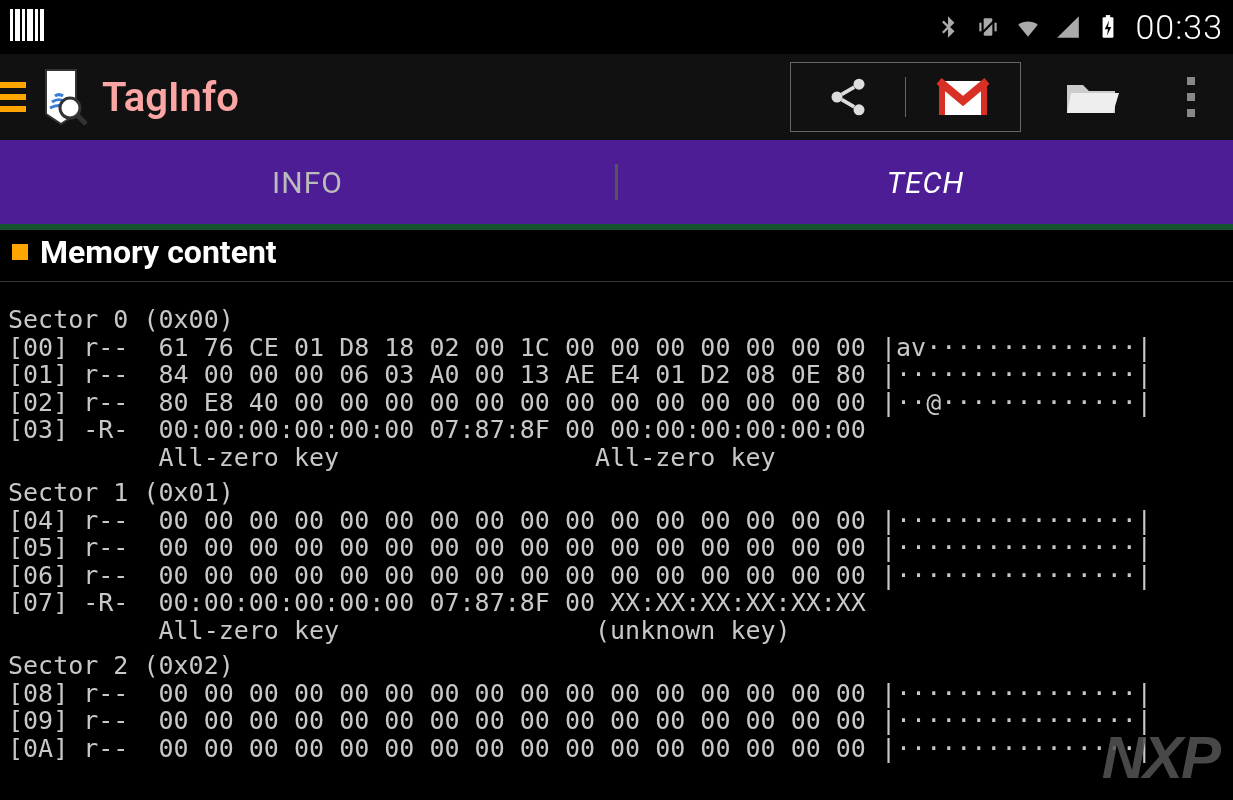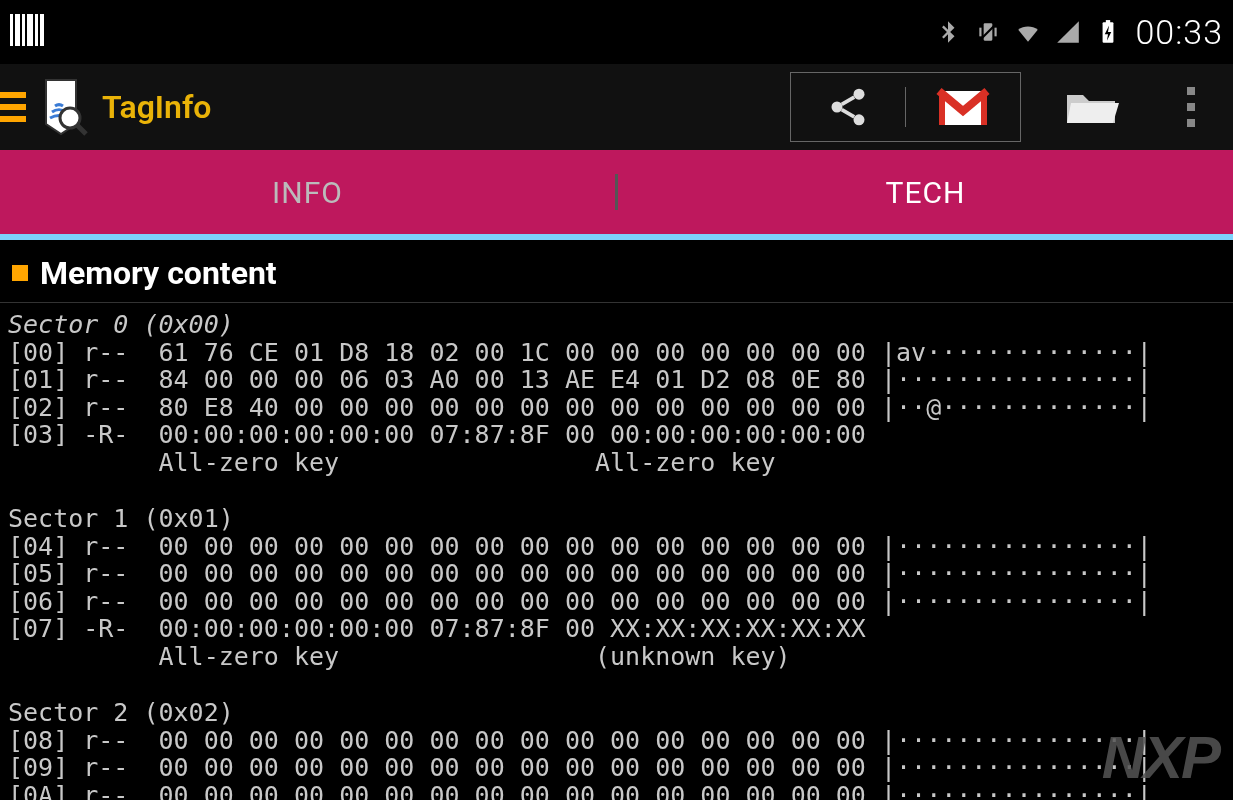--- a/index.html
+++ b/index.html
@@ -5,21 +5,21 @@
   * { margin: 0; padding: 0; box-sizing: border-box; }
   html, body { width: 1233px; height: 800px; overflow: hidden; }
   body {
     background: #000;
     color: #ccc;
     font-family: "Roboto", "Helvetica Neue", Arial, sans-serif;
     position: relative;
   }
   
   .statusbar {
-    height: 64px;
+    height: 54px;
     background: #000;
     display: flex;
     align-items: center;
     justify-content: space-between;
     padding: 0 10px;
   }
   .statusbar-left { display: flex; align-items: center; gap: 10px; }
   .statusbar-right { display: flex; align-items: center; gap: 14px; }
   .barcode-icon svg { width: 34px; height: 32px; }
   .status-icon svg { width: 26px; height: 26px; display: block; }
@@ -35,72 +35,72 @@
     position: relative;
   }
   .hamburger {
     width: 26px; height: 60px;
     display: flex; flex-direction: column; justify-content: center; gap: 6px;
     margin: 0 2px 0 0;
     cursor: pointer;
   }
   .hamburger span { display:block; height:6px; background:#ffa500; }
   .app-icon { width: 58px; height: 58px; margin: 0 12px 0 4px; }
-  .app-title { color:#eab308; font-size:32px; font-weight:600; flex:1; }
+  .app-title { color:#fca5a5; font-size:40px; font-weight:600; flex:1; }
   .action-group {
     display:flex; align-items:center; height:70px;
     border:1px solid #666; margin-right:30px;
   }
   .action-btn {
     width:114px; height:68px; display:flex; align-items:center; justify-content:center;
     cursor:pointer;
   }
   .action-sep { width:1px; height:40px; background:#666; }
   .folder-btn { width:80px; display:flex; align-items:center; justify-content:center; cursor:pointer; margin-right:40px;}
   .overflow-btn { width:40px; display:flex; flex-direction:column; align-items:center; justify-content:center; gap:8px; cursor:pointer; margin-right:14px;}
   .overflow-btn span { width:8px; height:8px; background:#888; }
 
   
   .tabs {
-    display:flex; height:90px; background:#be185d;
-    border-bottom: 6px solid #7dd3fc;
+    display:flex; height:90px; background:#4c1d95;
+    border-bottom: 6px solid #14532d;
     position: relative;
   }
   .tab {
     flex:1; display:flex; align-items:center; justify-content:center;
     color:#bbb; font-size:30px; letter-spacing:1px; cursor:pointer;
     position:relative;
   }
   .tab-sep { width:1px; height:36px; background:#555; align-self:center; }
-  .tab.active { color:#fff; }
+  .tab.active { color:#fff;font-style:italic; }
   .tabs::after {
     content:""; position:absolute; bottom:-6px; height:6px; background:#ffa500;
   }
   
 
   
   .section-header {
     display:flex; align-items:center; gap:12px;
-    padding: 14px 12px 10px 12px;
+    padding: 3px 12px 10px 12px;
     border-bottom:1px solid #333;
   }
   .bullet { width:16px; height:16px; background:#ffa500; }
   .section-title { color:#fff; font-size:32px; font-weight:700; }
 
   
   .dump {
     padding: 8px 8px 0 8px;
     font-family: "DejaVu Sans Mono", "Menlo", "Consolas", monospace;
     font-size: 25px;
     line-height: 1.1;
     color:#c8c8c8;
     white-space: pre;
   }
-  .sector-label { margin-top: 29px; }
-  .sector-label:first-child { margin-top: 0; font-style: italic; }
+  .sector-label { margin-top: 8px; }
+  .sector-label:first-child { margin-top: 16px; }
 
   
   .watermark {
     position:absolute; right:14px; bottom:8px;
     font-family: Arial, sans-serif;
     font-size:60px; font-weight:900; font-style:italic;
     color:#555; letter-spacing:-2px; opacity:0.85;
     pointer-events:none;
   }
 </style>

